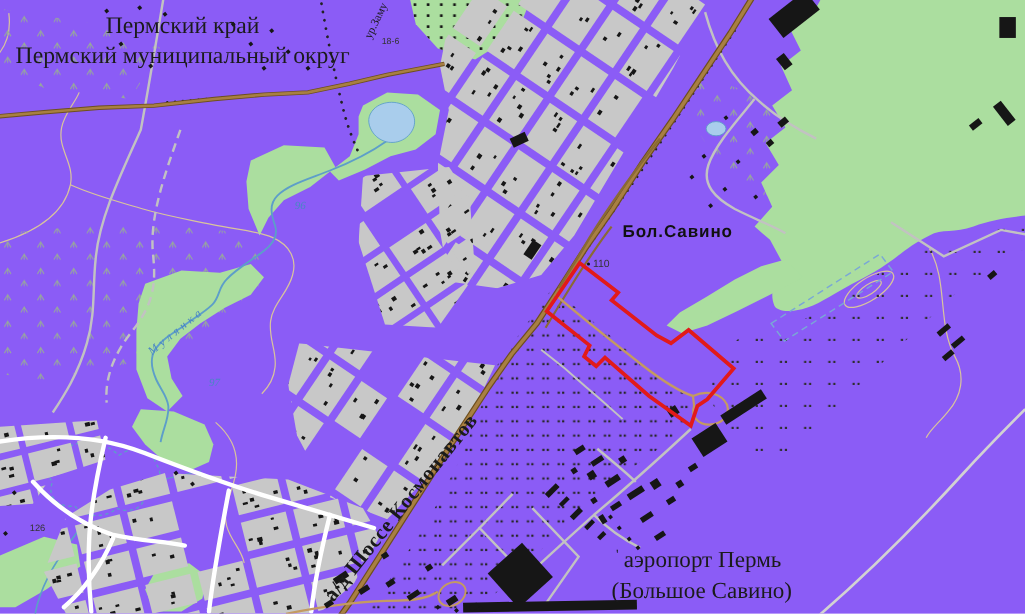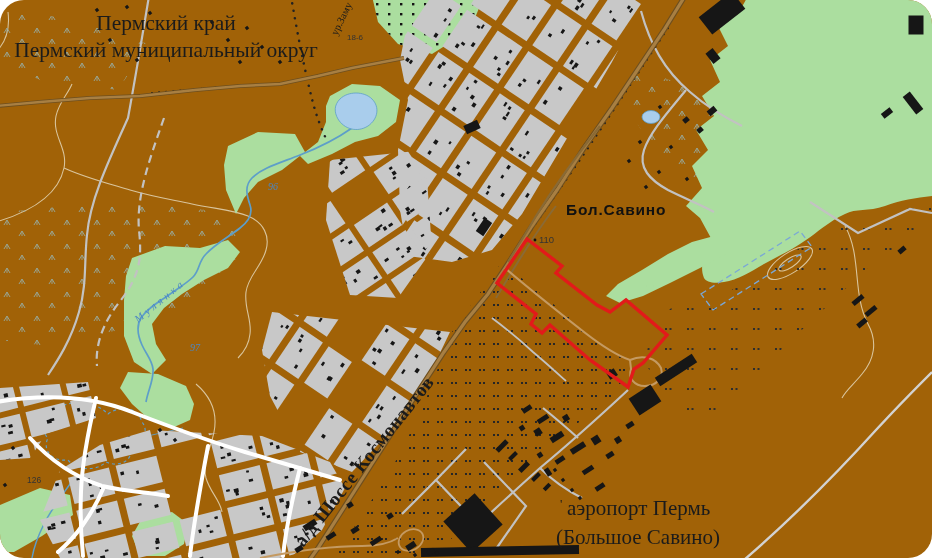--- a/index.html
+++ b/index.html
@@ -1,17 +1,17 @@
 <!DOCTYPE html>
 <html><head>
 <meta charset="utf-8">
 <style>
   html,body { margin:0; padding:0; background:#ffffff; }
-  .stage { position:relative; width:932px; height:558px; overflow:hidden; background:#a16207;
-           font-family:"Liberation Serif","DejaVu Serif",serif;border-radius:24px; }
+  .stage { position:relative; width:932px; height:558px; overflow:hidden; background:#8b5cf6;
+           font-family:"Liberation Serif","DejaVu Serif",serif; }
   svg { display:block; }
   text { user-select:none; }
   .t-serif  { font-family:"Liberation Serif","DejaVu Serif",serif; fill:#1b1b1b; }
   .t-sans   { font-family:"Liberation Sans","DejaVu Sans",sans-serif; fill:#111111; }
   .t-blue   { font-family:"Liberation Serif","DejaVu Serif",serif; fill:#4a86c4; font-style:italic; }
   .t-small  { font-family:"Liberation Sans","DejaVu Sans",sans-serif; fill:#333333; }
 </style>
 </head>
 <body>
 

